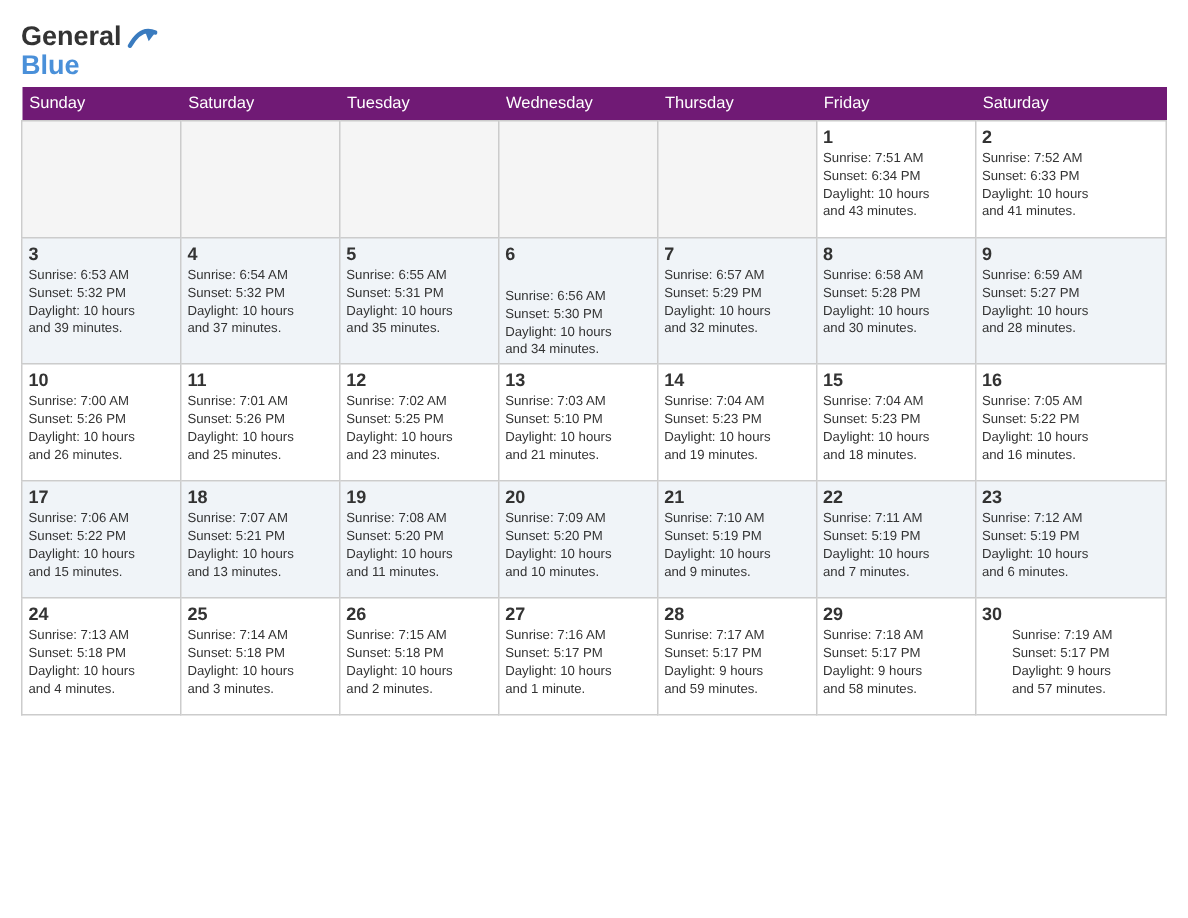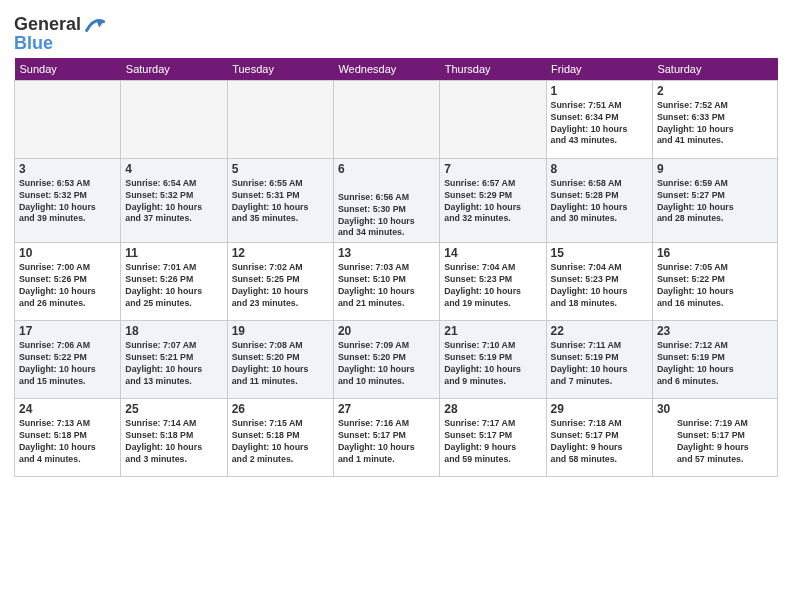--- a/index.html
+++ b/index.html
@@ -79,21 +79,20 @@
       font-size: 12px;
       font-weight: bold;
       color: #333;
       display: block;
       margin-bottom: 2px;
     }
     .cell-text {
       font-size: 8.8px;
       color: #333;
       line-height: 1.35;
-      font-weight: bold;
     }
     tr:nth-child(odd) td:not(.empty) {
       background: #fff;
     }
     tr:nth-child(even) td:not(.empty) {
       background: #f0f4f8;
     }
     
     .row-1 td:not(.empty) { background: #fff; }
     .row-2 td:not(.empty) { background: #eaf0f7; }

